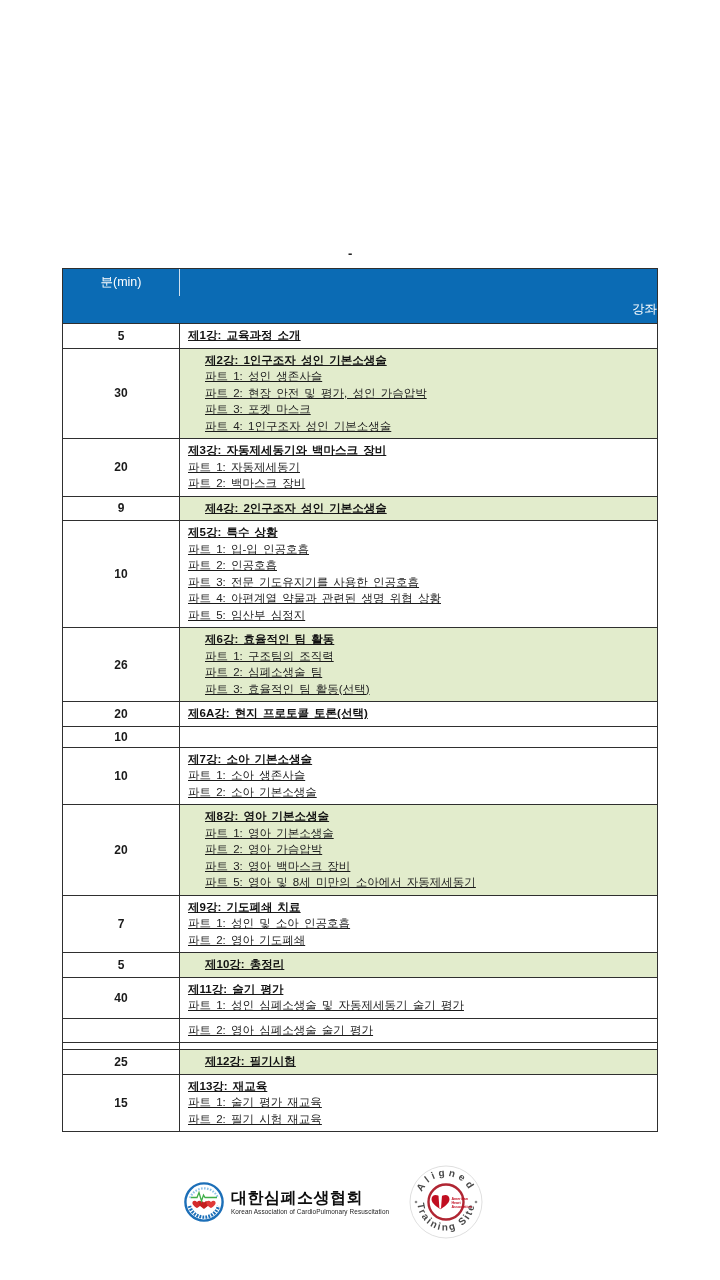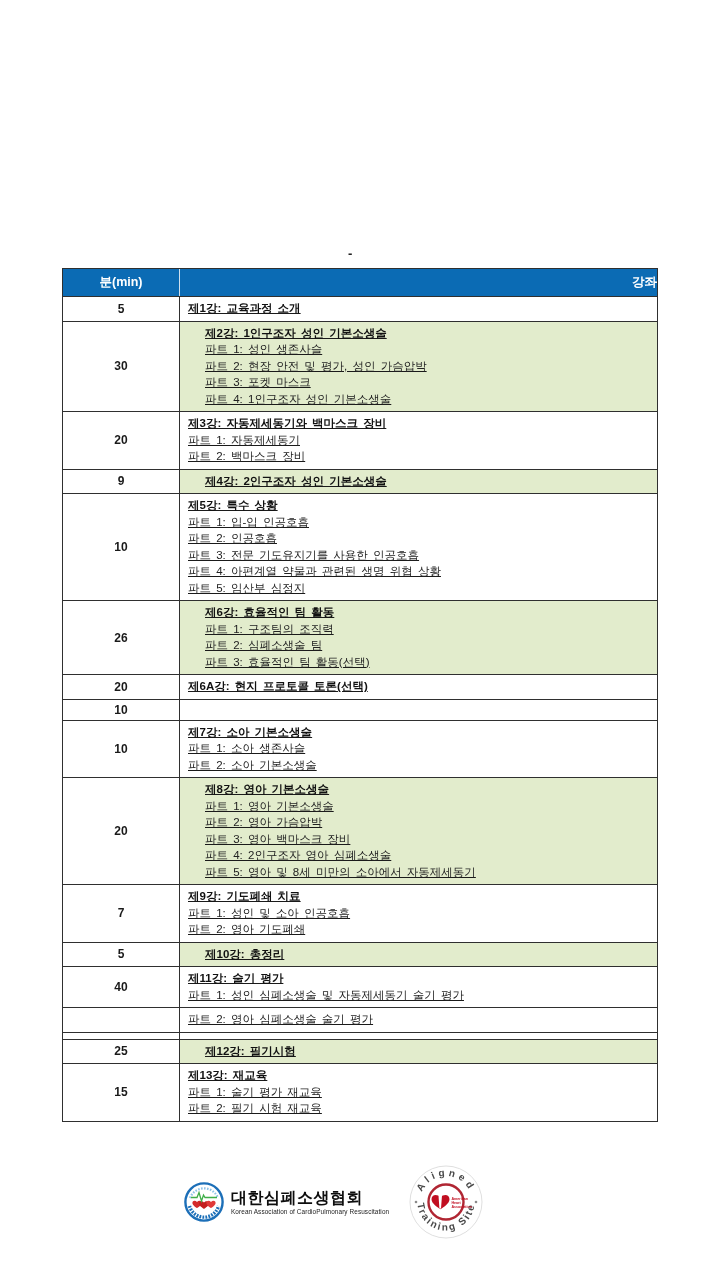--- a/index.html
+++ b/index.html
@@ -26,21 +26,21 @@
     font-size:13px;font-weight:bold;color:#222;
   }
 
   .schedule-table{
     position:absolute;top:268px;left:62px;width:596px;
     border:1.5px solid var(--border);
     background:#ffffff;
   }
   .t-header{
     display:flex;background:var(--header-bg);color:var(--header-text);
-    font-weight:bold;font-size:12.5px;
+    font-weight:normal;font-size:12.5px;flex-direction:column;
   }
   .t-header .h-min{
     width:117px;text-align:center;padding:5px 0;
     border-right:1px solid #cfe0ee;
   }
   .t-header .h-lecture{
     flex:1;text-align:right;padding:5px 0;
   }
   .trow{
     display:flex;border-top:1px solid var(--border);
@@ -159,21 +159,20 @@
             <div class="lec-part">파트 2: 소아 기본소생술</div>
           </div>
         </div>
         <div class="trow shaded">
           <div class="cell-min">20</div>
           <div class="cell-lecture">
             <div class="lec-title">제8강: 영아 기본소생술</div>
             <div class="lec-part">파트 1: 영아 기본소생술</div>
             <div class="lec-part">파트 2: 영아 가슴압박</div>
             <div class="lec-part">파트 3: 영아 백마스크 장비</div>
-            <div class="lec-part">파트 4: 2인구조자 영아 심폐소생술</div>
             <div class="lec-part">파트 5: 영아 및 8세 미만의 소아에서 자동제세동기</div>
           </div>
         </div>
         <div class="trow">
           <div class="cell-min">7</div>
           <div class="cell-lecture">
             <div class="lec-title">제9강: 기도폐쇄 치료</div>
             <div class="lec-part">파트 1: 성인 및 소아 인공호흡</div>
             <div class="lec-part">파트 2: 영아 기도폐쇄</div>
           </div>

